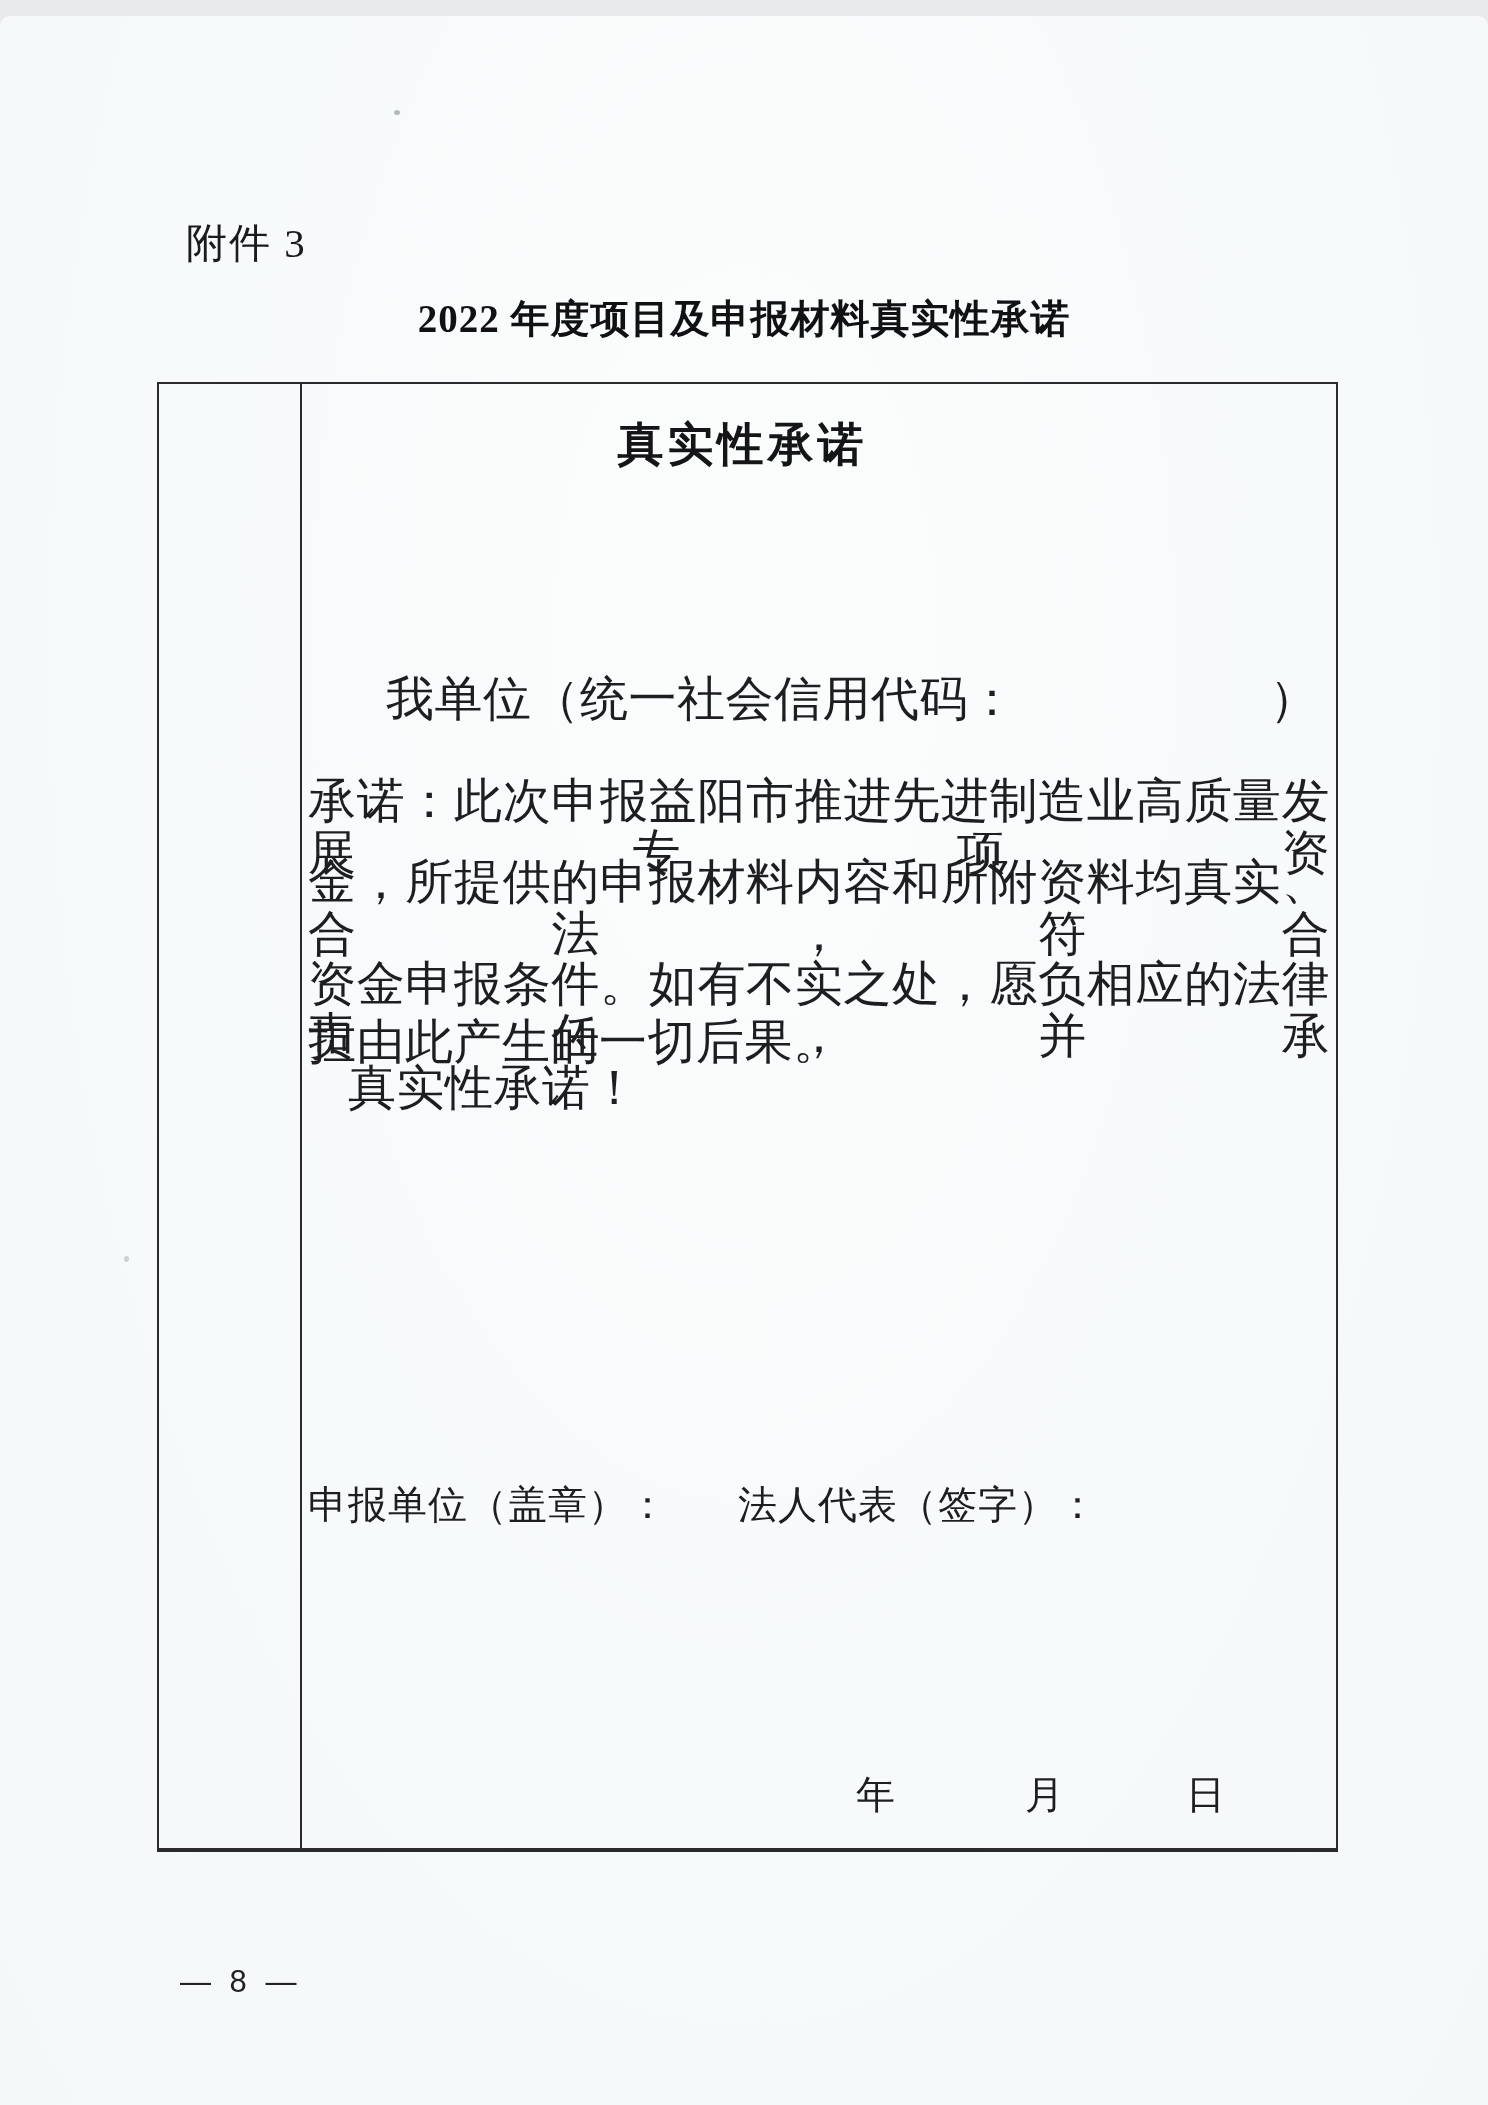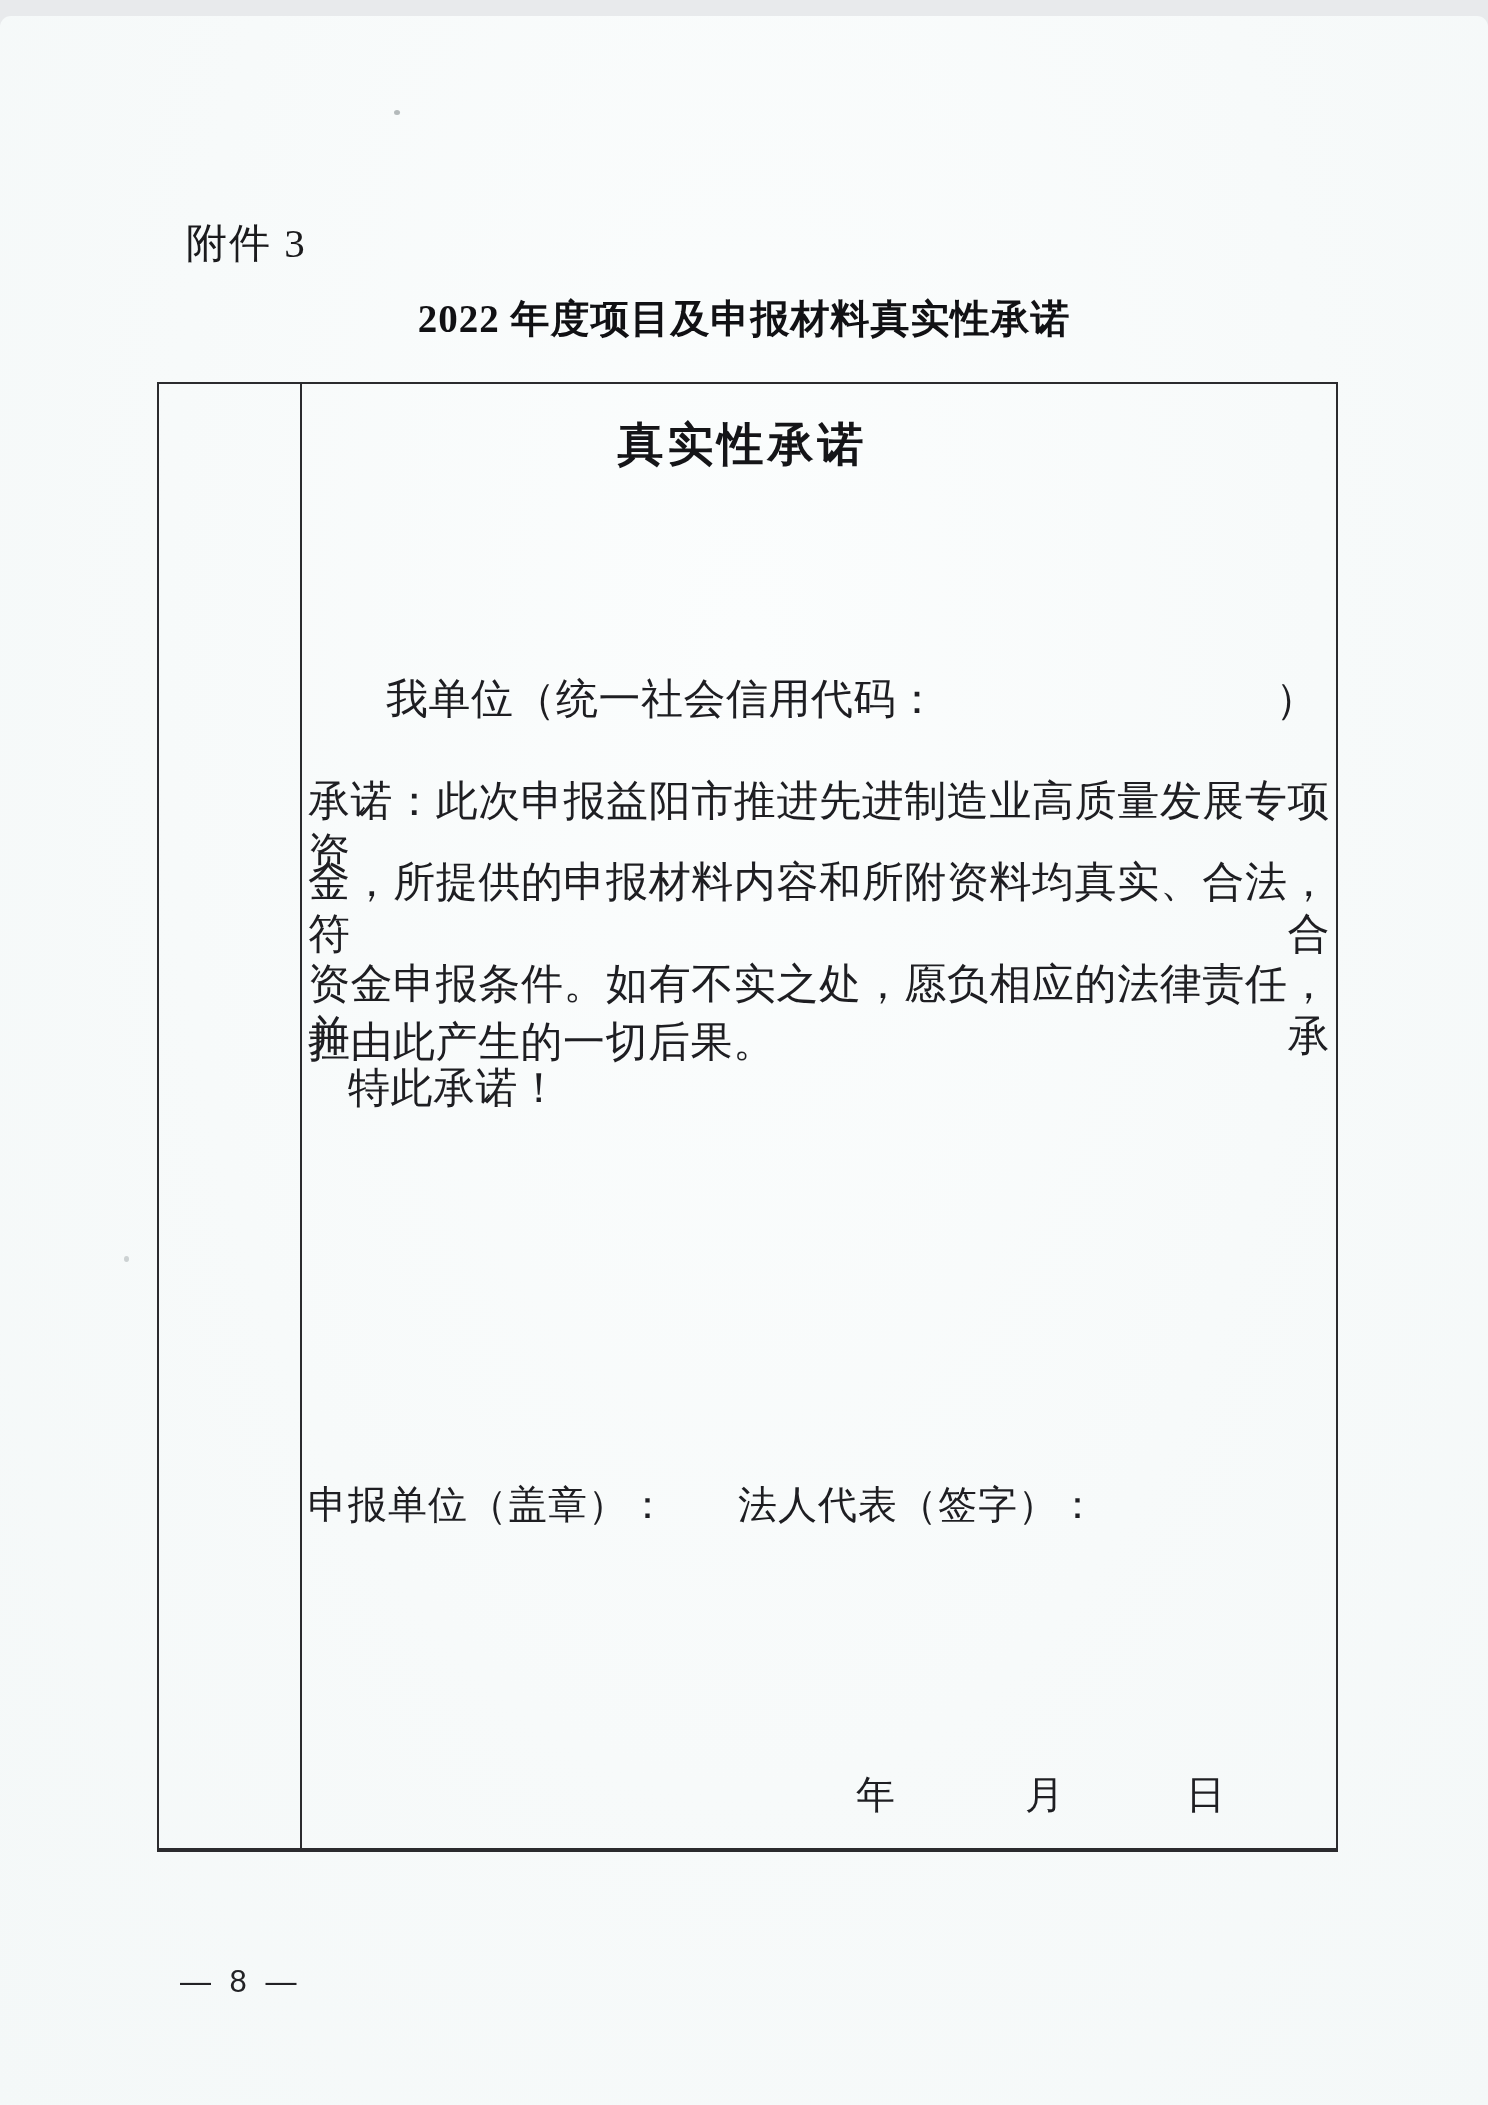--- a/index.html
+++ b/index.html
@@ -65,21 +65,21 @@
     text-align: center;
     font-size: 46px;
     font-weight: bold;
     letter-spacing: 4px;
     color: #151518;
   }
   .bodyline {
     position: absolute;
     left: 308px;
     width: 1022px;
-    font-size: 42px;
+    font-size: 48px;
     line-height: 52px;
     color: #1e1e22;
     letter-spacing: 0.5px;
     white-space: nowrap;
   }
   .jline {
     white-space: normal;
     text-align: justify;
     text-align-last: justify;
   }
@@ -163,21 +163,21 @@
   </div>
 
   <div class="bodyline jline l2">承诺：此次申报益阳市推进先进制造业高质量发展专项资</div>
 
   <div class="bodyline jline l3">金，所提供的申报材料内容和所附资料均真实、合法，符合</div>
 
   <div class="bodyline jline l4">资金申报条件。如有不实之处，愿负相应的法律责任，并承</div>
 
   <div class="bodyline l5">担由此产生的一切后果。</div>
 
-  <div class="bodyline l6">特此承诺！</div>
+  <div class="bodyline l6">真实性承诺！</div>
 
   <div class="sig-unit">申报单位（盖章）：</div>
 
   <div class="sig-rep">法人代表（签字）：</div>
 
   <div class="date-row">
     <span class="date-year">年</span>
     <span class="date-month">月</span>
     <span class="date-day">日</span>
   </div>

